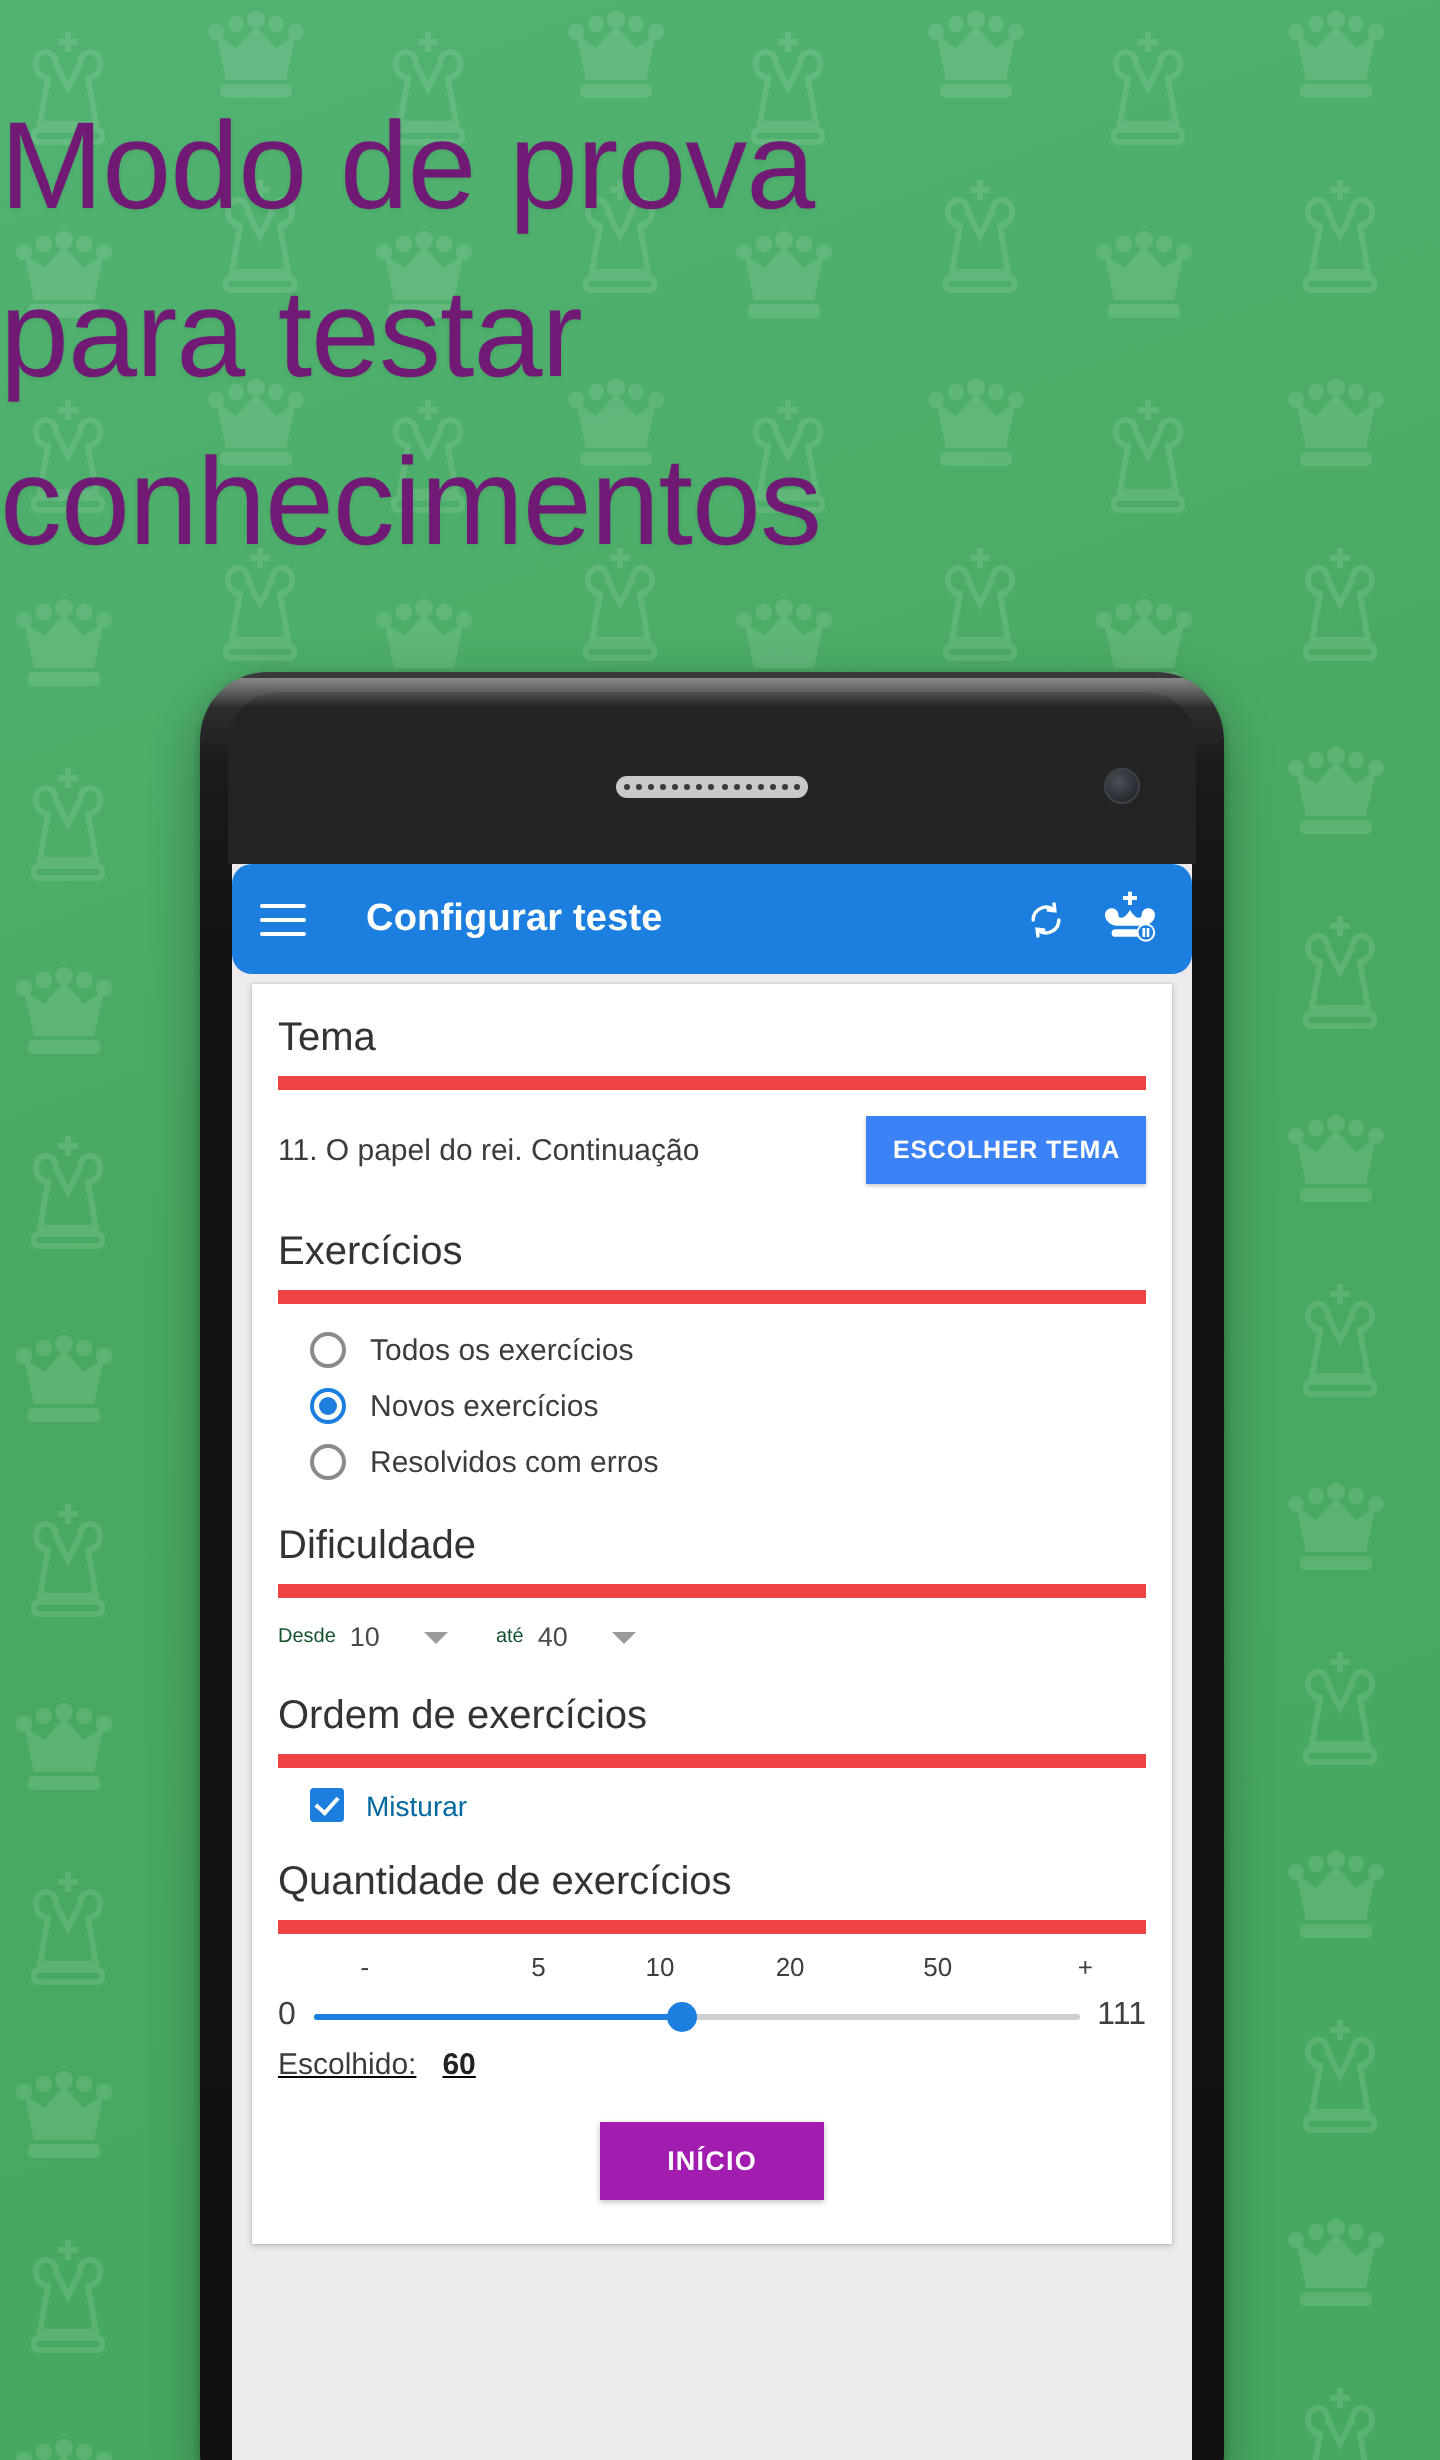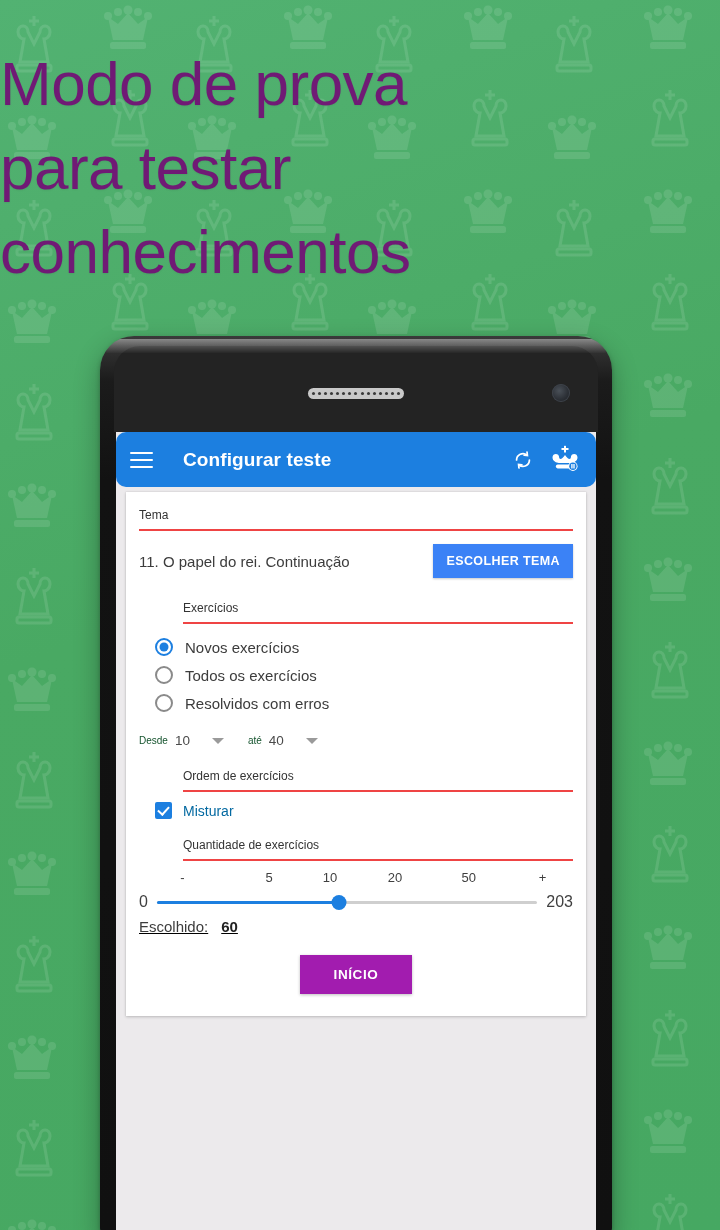--- a/index.html
+++ b/index.html
@@ -91,24 +91,24 @@
   #settings-card{
     position:absolute;left:10px;top:5px;width:460px;
     background:#fff;
     box-shadow:0 1px 3px rgba(0,0,0,.20), 0 0 0 .5px rgba(0,0,0,.05);
     padding:0 0 22px 0;
     box-sizing:border-box;
   }
   .card-inner{padding:0 13px;}
 
   .section-title{
-    font-size:12px;color:#333;padding:16px 0 7px 0;
-    border-bottom:2px solid #ef4444;
-  }
-  .section-title.tight{padding-top:13px;margin-left:44px;}
+    font-size:20px;color:#333;padding:16px 0 7px 0;
+    border-bottom:7px solid #ef4444;
+  }
+  .section-title.tight{padding-top:13px;}
 
   
   #theme-row{
     display:flex;align-items:center;justify-content:space-between;
     padding:13px 0 10px 0;
   }
   #theme-name{font-size:15px;color:#3c3c3c;}
   #choose-theme-btn{
     background:#3b82f6;color:#fff;border:0;
     font-family:"Liberation Sans",sans-serif;
@@ -286,34 +286,35 @@
         <div class="card-inner">
 
           <div class="section-title">Tema</div>
           <div id="theme-row">
             <div id="theme-name">11. O papel do rei. Continuação</div>
             <button id="choose-theme-btn">ESCOLHER TEMA</button>
           </div>
 
           <div class="section-title tight">Exercícios</div>
           <div id="radio-group">
+            <div class="radio-row">
+              <span class="radio-mark"></span>
+              <span class="radio-label">Todos os exercícios</span>
+            </div>
             <div class="radio-row checked">
               <span class="radio-mark"></span>
               <span class="radio-label">Novos exercícios</span>
             </div>
             <div class="radio-row">
               <span class="radio-mark"></span>
-              <span class="radio-label">Todos os exercícios</span>
-            </div>
-            <div class="radio-row">
-              <span class="radio-mark"></span>
               <span class="radio-label">Resolvidos com erros</span>
             </div>
           </div>
 
+          <div class="section-title tight">Dificuldade</div>
           <div id="difficulty-row">
             <span class="diff-label">Desde</span>
             <span class="diff-value">10</span>
             <span class="caret"></span>
             <span id="spacer-to-ate"></span>
             <span class="diff-label">até</span>
             <span class="diff-value">40</span>
             <span class="caret"></span>
           </div>
 
@@ -335,21 +336,21 @@
                 <span style="left: 76%;">50</span>
                 <span style="left: 93%;">+</span>
               </div>
             <div id="slider-line-row">
               <span id="slider-min">0</span>
               <span id="slider-track">
                 <span id="track-bg"></span>
                 <span id="track-fill" style="width: 48%; background: rgb(28, 127, 224);"></span>
                 <span id="track-thumb" style="left: 48%; background: rgb(28, 127, 224);"></span>
               </span>
-              <span id="slider-max">203</span>
+              <span id="slider-max">111</span>
             </div>
             <div id="chosen-row">
               <span id="chosen-label">Escolhido:</span>
               <span id="chosen-value">60</span>
             </div>
           </div>
 
           <div id="start-wrap">
             <button id="start-btn">INÍCIO</button>
           </div>

